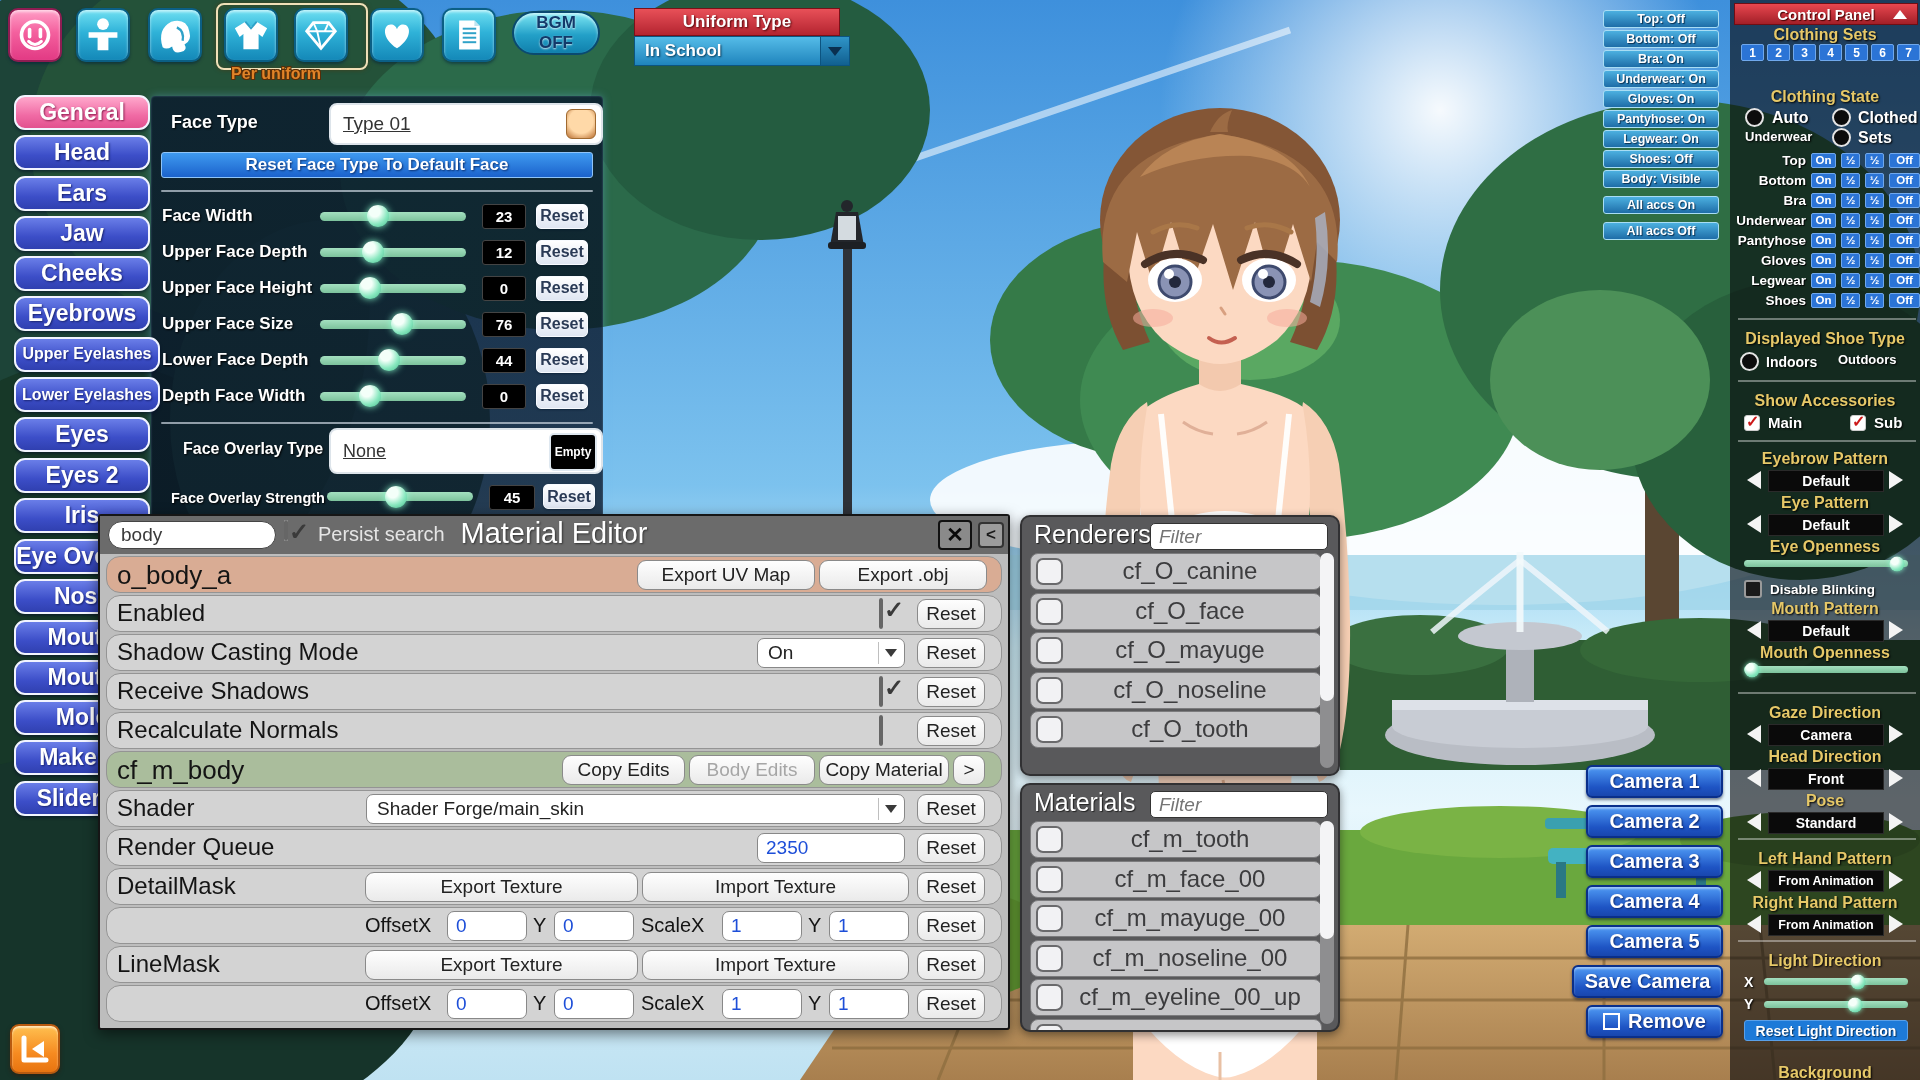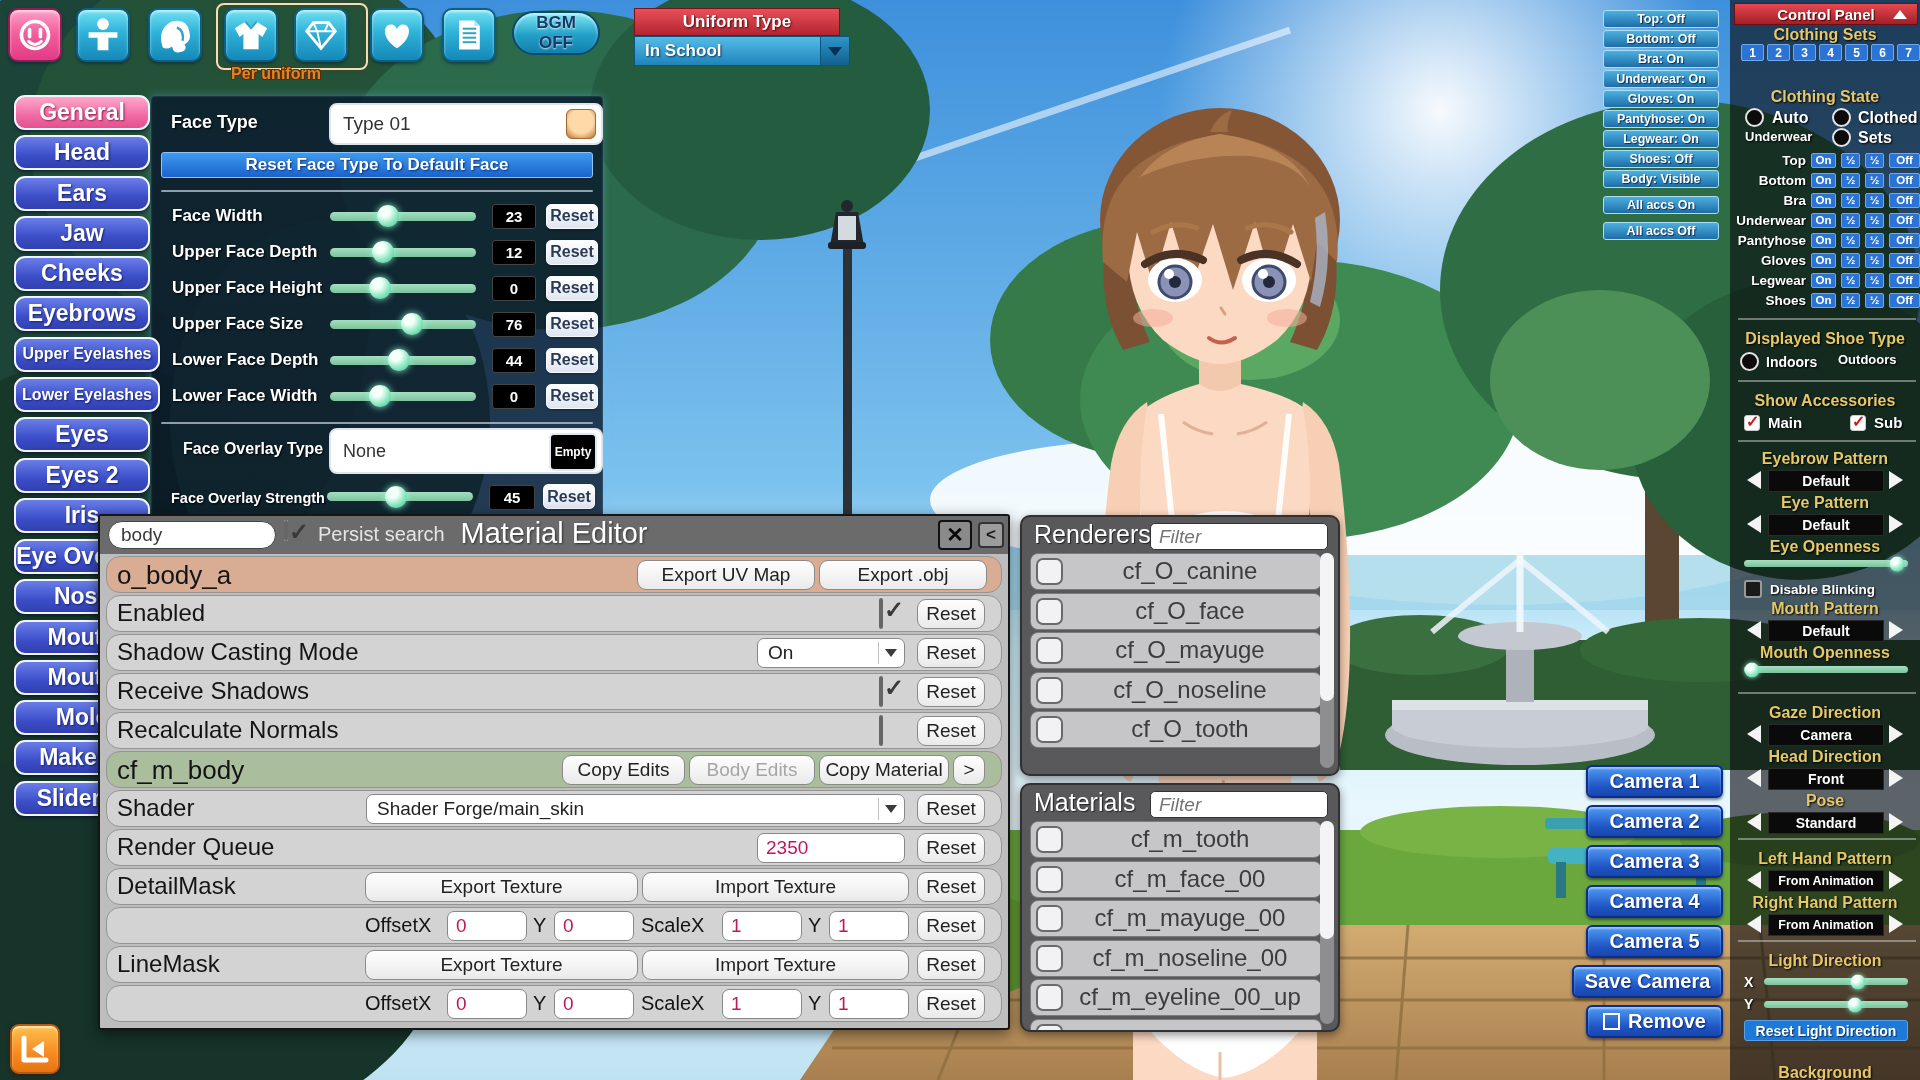--- a/index.html
+++ b/index.html
@@ -34,30 +34,30 @@
     color:#fff;font-weight:bold;font-size:23px;box-shadow:0 2px 3px rgba(0,10,40,.5);
     text-shadow:1px 1px 2px #1a2470;padding:0;}
   .side-btn.small span{font-size:16px;}
   .side-btn.small{width:146px;}
   .side-btn.active{background:linear-gradient(#ffa8cc,#f06aa4 60%,#e2518f);text-shadow:1px 1px 2px #8c2050;}
   
   .fpanel{background:linear-gradient(rgba(10,26,46,.82),rgba(8,20,38,.78));border-radius:4px;
     box-shadow:0 0 8px rgba(120,200,255,.35), inset 0 0 2px rgba(160,220,255,.4);}
   .flabel{color:#fff;font-weight:bold;font-size:18px;text-shadow:1px 1px 2px #000;}
   .fselect{background:#fff;border-radius:8px;border:2px solid #dde4ea;color:#333;font-size:19px;
-    display:flex;align-items:center;padding-left:12px;}
+    display:flex;align-items:center;padding-left:12px;text-decoration:underline;}
   .face-thumb{position:absolute;right:5px;top:4px;width:28px;height:28px;border-radius:6px;
     background:radial-gradient(circle at 50% 40%,#ffd9a8 0 55%,#c8854a 90%);border:1px solid #a06a30;}
   .blue-btn{background:linear-gradient(#3f9af0,#1b62cc);border:1px solid #8fc4f8;border-radius:3px;
     color:#fff;font-weight:bold;font-size:17px;display:flex;align-items:center;justify-content:center;
     text-shadow:1px 1px 2px #0a3070;}
   .divider{height:2px;background:rgba(215,225,235,.65);border-radius:1px;}
   .fs-rows{display:flex;flex-direction:column;}
   .fs-row{display:grid;grid-template-columns:158px 146px 16px 44px 10px 52px;align-items:center;
-    height:36px;padding-left:21px;}
+    height:36px;padding-left:11px;}
   .fs-label{color:#fff;font-weight:bold;font-size:17px;text-shadow:1px 1px 2px #000;}
   .fslider{position:relative;height:9px;border-radius:5px;background:linear-gradient(#a4e0c0,#7cc29c);}
   .fslider::after{content:"";position:absolute;top:50%;left:calc(var(--frac,0)*100%);
     transform:translate(-50%,-50%);width:22px;height:22px;border-radius:50%;
     background:radial-gradient(circle at 35% 30%,#f4fff9 0 25%,#8ae8c0 60%,#44bc8c);
     box-shadow:0 0 7px rgba(140,255,210,.9);}
   .fs-value{background:#000;color:#fff;font-weight:bold;font-size:15px;height:23px;border-radius:3px;
     display:flex;align-items:center;justify-content:center;border:1px solid #444;}
   .fs-reset{background:linear-gradient(#ffffff,#dfe6f2);border:1px solid #f8fbff;border-radius:5px;
     color:#2a3a55;font-weight:bold;font-size:16px;height:25px;display:flex;align-items:center;justify-content:center;
@@ -80,21 +80,21 @@
   .me-row.green{background:#aabd9c;}
   .me-btn{position:absolute;top:3px;height:30px;background:linear-gradient(#fefefe,#eaeaea);
     border:1.5px solid #8a8a8a;border-radius:9px;color:#222;font-size:19px;display:flex;
     align-items:center;justify-content:center;box-sizing:border-box;padding:0;}
   .me-btn.disabled{color:#a6a6a6;}
   .me-select{position:absolute;top:3px;height:30px;background:#fff;border:1.5px solid #888;border-radius:7px;
     color:#222;font-size:19px;box-sizing:border-box;padding-left:10px;display:flex;align-items:center;}
   .me-select::after{content:"";position:absolute;right:7px;top:10px;border:6px solid transparent;border-top:8px solid #3a3a3a;}
   .me-select::before{content:"";position:absolute;right:25px;top:3px;bottom:3px;width:1px;background:#bfbfbf;}
   .me-input{position:absolute;top:3px;height:30px;background:#fff;border:1.5px solid #888;border-radius:7px;
-    color:#be185d;font-size:19px;box-sizing:border-box;padding-left:8px;display:flex;align-items:center;}
+    color:#1d4ed8;font-size:19px;box-sizing:border-box;padding-left:8px;display:flex;align-items:center;}
   .me-x{position:absolute;width:34px;height:30px;top:4px;background:#8a8a8a;border:2px solid #111;border-radius:4px;
     color:#0a0a0a;font-weight:bold;font-size:21px;display:flex;align-items:center;justify-content:center;}
   .me-col{position:absolute;width:26px;height:26px;top:6px;background:#9c9c9c;border:2px solid #333;border-radius:4px;
     color:#1a1a1a;font-weight:bold;font-size:17px;display:flex;align-items:center;justify-content:center;}
   
   .lpanel{background:#59595b;border:2px solid #313133;border-radius:10px;overflow:hidden;box-shadow:0 3px 10px rgba(0,0,0,.45);}
   .lp-title{position:absolute;left:12px;top:3px;color:#fff;font-size:25px;text-shadow:1px 1px 1px #222;}
   .lp-filter{position:absolute;top:6px;height:27px;background:#fff;border:1px solid #333;border-radius:5px;
     font-size:19px;font-style:italic;color:#555;padding:0 8px;font-family:"Liberation Sans",sans-serif;box-sizing:border-box;}
   .list-item{position:absolute;left:4px;width:292px;height:37px;background:#c6c6c8;border:1px solid #7b7b7d;
@@ -472,21 +472,21 @@
       </div>
         <div class="fs-row">
         <span class="fs-label">Lower Face Depth</span>
         <div class="fslider" style="--frac: 0.47;"></div>
         <span></span>
         <span class="fs-value">44</span>
         <span></span>
         <button class="fs-reset">Reset</button>
       </div>
         <div class="fs-row">
-        <span class="fs-label">Lower Face Width</span>
+        <span class="fs-label">Depth Face Width</span>
         <div class="fslider" style="--frac: 0.34;"></div>
         <span></span>
         <span class="fs-value">0</span>
         <span></span>
         <button class="fs-reset">Reset</button>
       </div>
       </div>
 
     <div class="divider abs" style="left:10px;top:326px;width:432px"></div>
     <span class="flabel abs" style="left:32px;top:344px;font-size:16px">Face Overlay Type</span>

